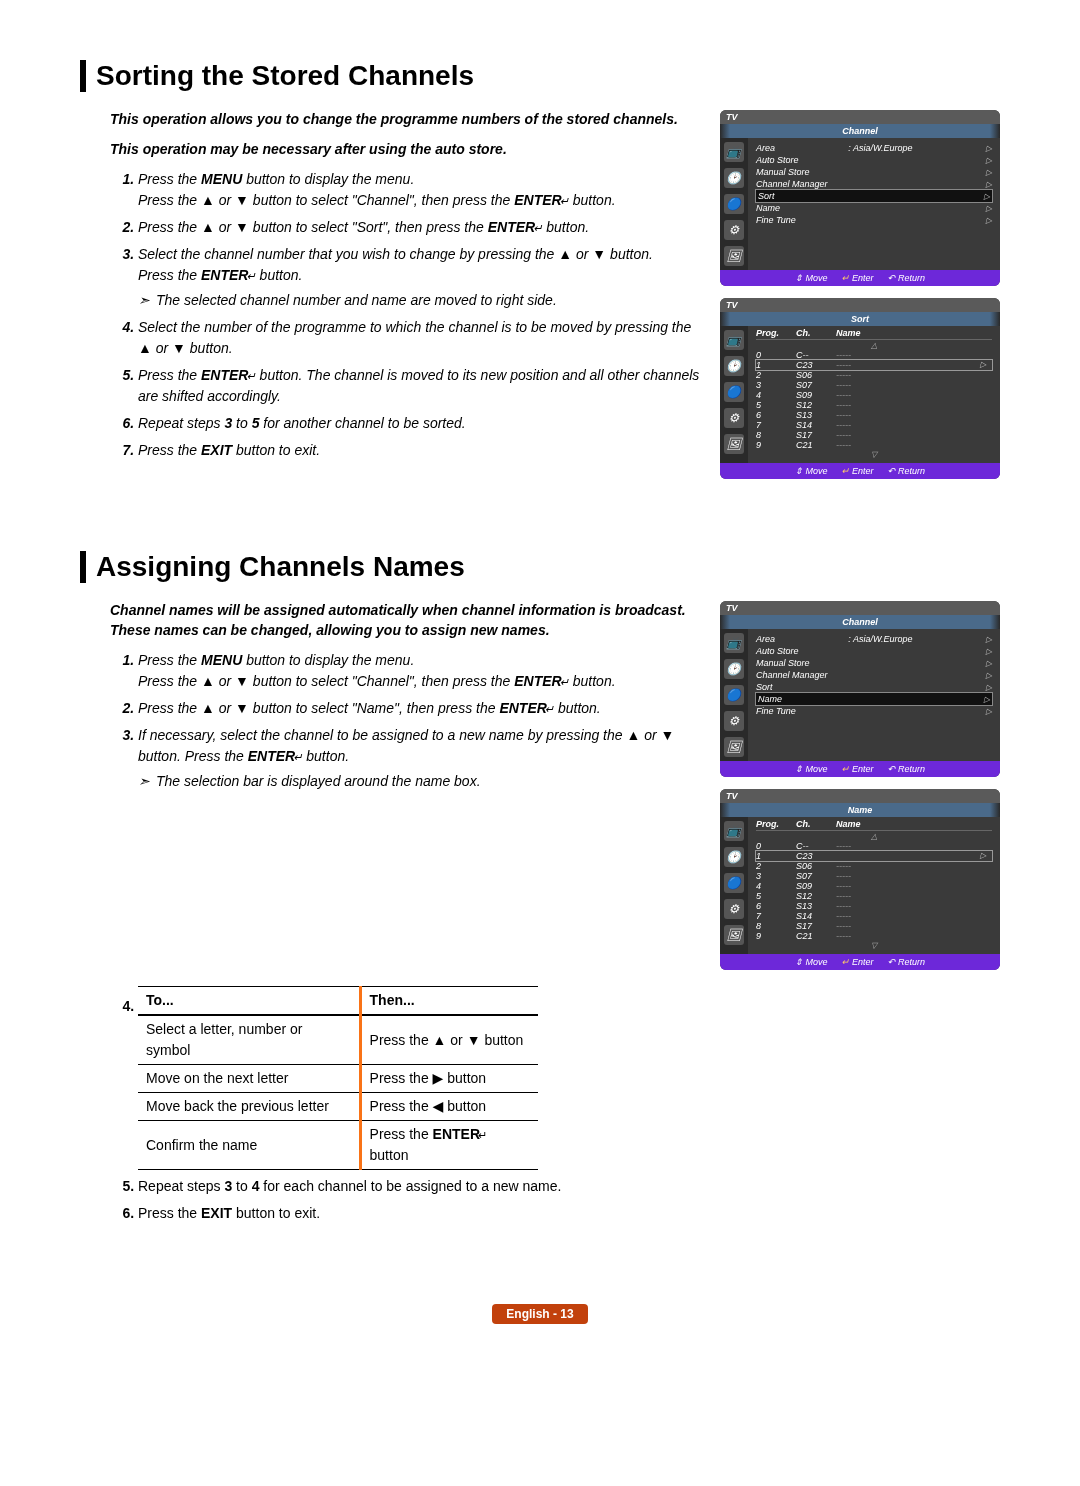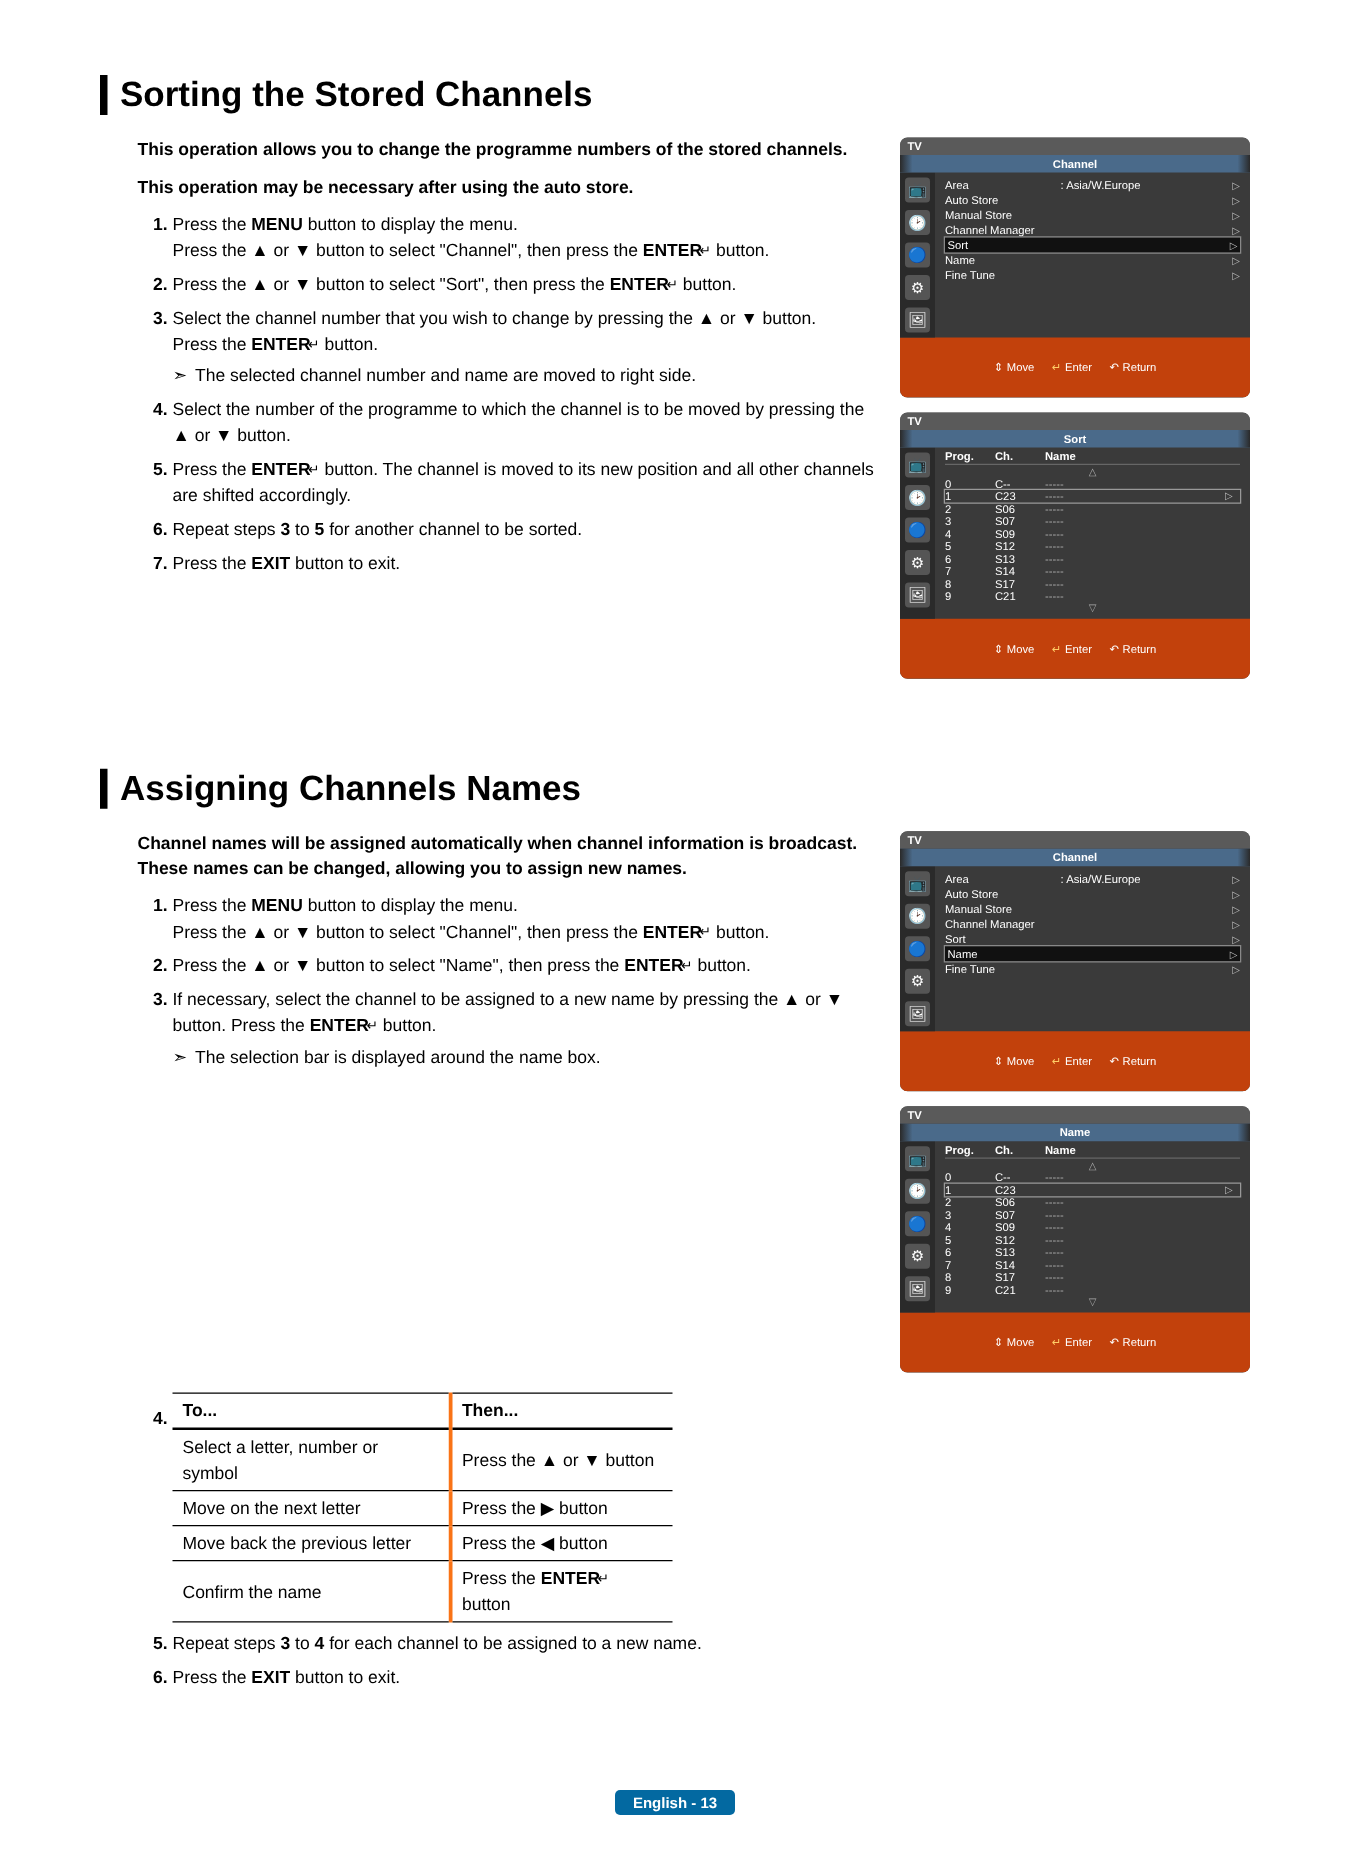--- a/index.html
+++ b/index.html
@@ -17,20 +17,21 @@
 .section-header {
   border-left: 6px solid #000;
   padding-left: 10px;
   font-size: 28px;
   font-weight: bold;
   margin-bottom: 18px;
 }
 .two-col {
   display: flex;
   gap: 20px;
+  font-style: italic;
 }
 .left-col {
   flex: 1;
   padding-left: 30px;
 }
 .right-col {
   width: 280px;
 }
 .intro {
   font-weight: bold;
@@ -140,25 +141,25 @@
   color: #bbb;
   font-size: 8px;
 }
 .osd-row.hl {
   background: #111;
   outline: 1px solid #888;
   padding-left: 2px;
   padding-right: 2px;
 }
 .osd-footer {
-  background: #c2410c;
+  background: #6d28d9;
   display: flex;
   justify-content: center;
   gap: 14px;
-  padding: 19px 0;
+  padding: 3px 0;
   font-size: 9px;
 }
 .osd-footer span::before {
   margin-right: 3px;
 }
 .osd-footer .move::before { content: "⇕"; }
 .osd-footer .enter::before { content: "↵"; color: #ffcc66; }
 .osd-footer .ret::before { content: "↶"; }
 
 
@@ -218,21 +219,21 @@
   position: absolute;
   left: 10px;
 }
 
 .page-footer {
   text-align: center;
   margin-top: 80px;
 }
 .page-footer .pill {
   display: inline-block;
-  background: #0369a1;
+  background: #c2410c;
   color: #fff;
   border-radius: 4px;
   padding: 3px 14px;
   font-size: 12px;
   font-weight: bold;
 }
 </style>
 </head>
 <body>
 

